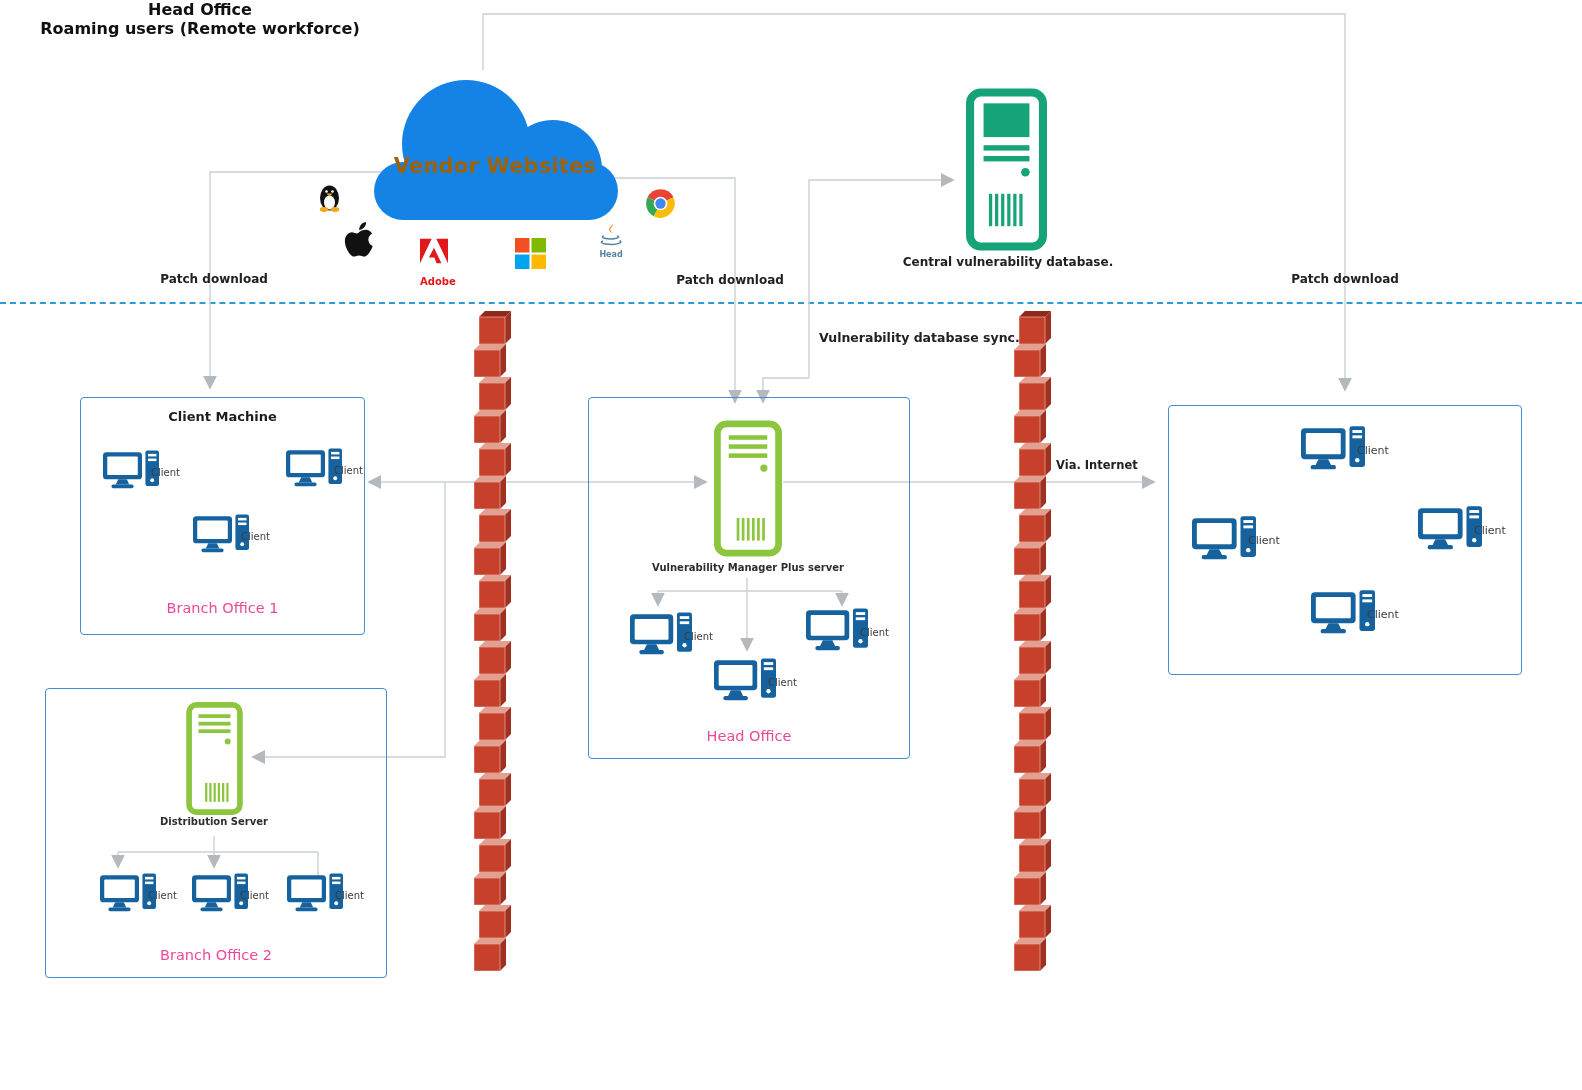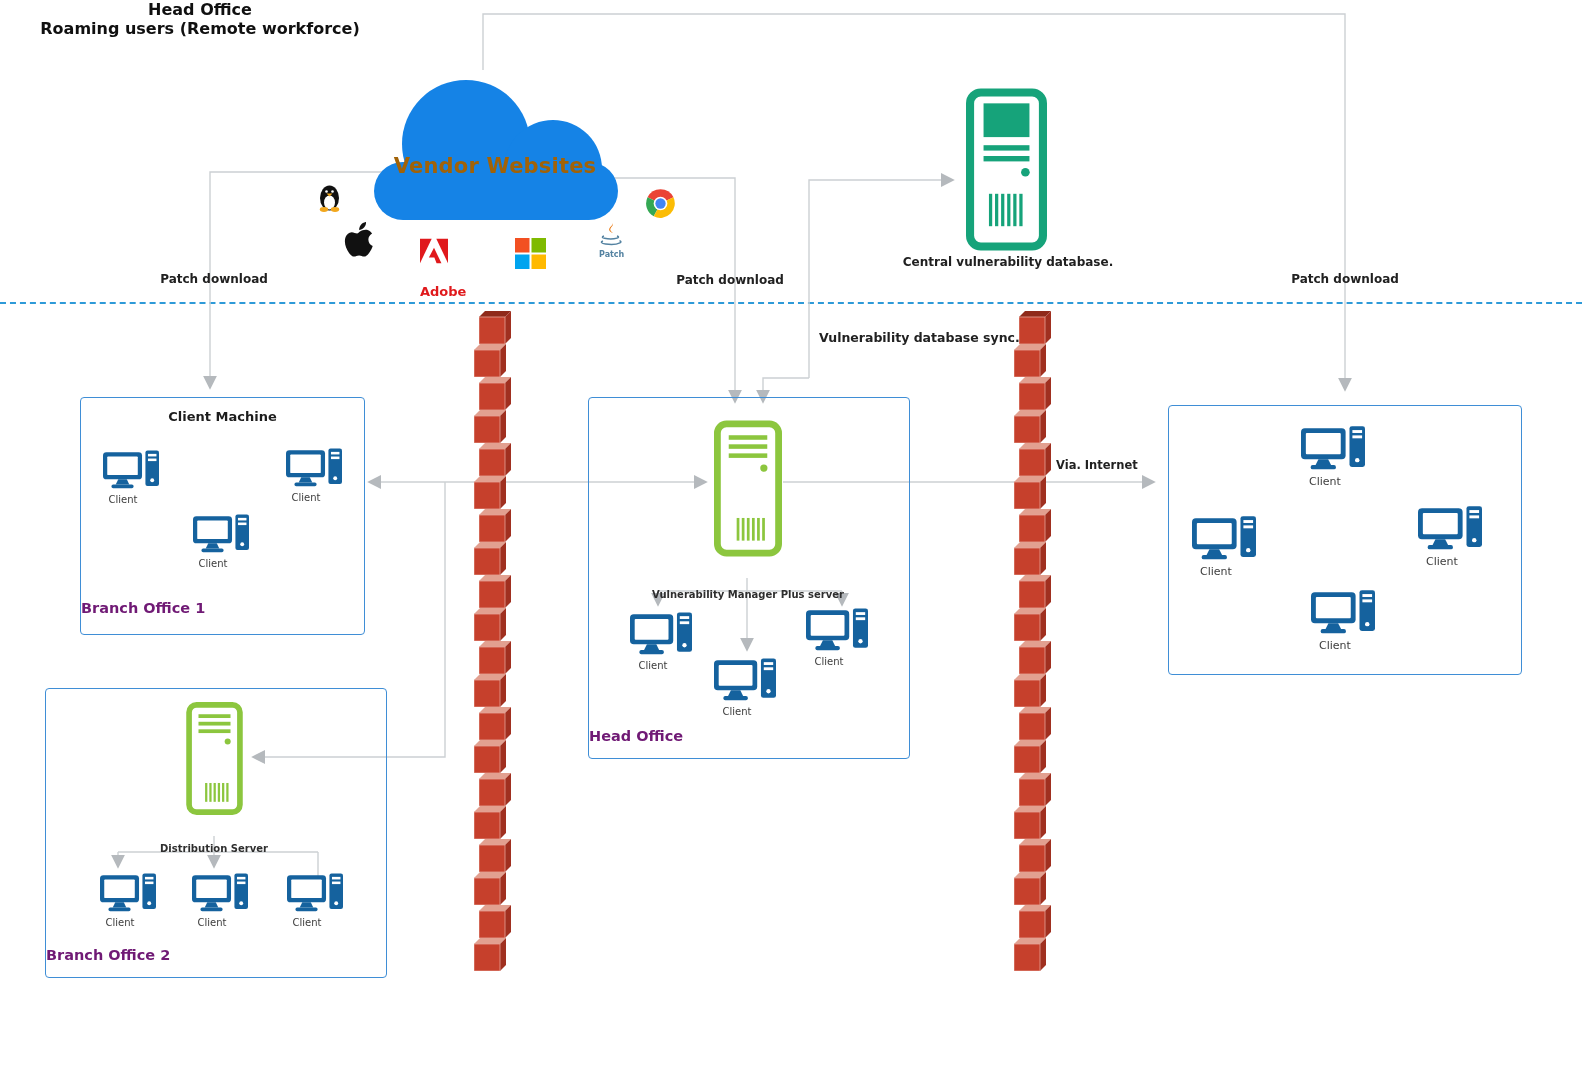--- a/index.html
+++ b/index.html
@@ -10,30 +10,30 @@
   #connectors{position:absolute;left:0;top:0;z-index:1;}
   
   .sep{position:absolute;left:0;top:302px;width:1582px;height:0;border-top:2px dashed #2e9ad8;z-index:0;}
   
   .cloud{left:366px;top:66px;width:258px;height:158px;z-index:3;}
   .cloud-label{position:absolute;left:0;right:0;top:88px;text-align:center;color:#a16207;
                font-size:21px;font-weight:700;letter-spacing:.2px;}
   
   .zone{position:absolute;border:1.6px solid #3f8ed6;border-radius:4px;background:transparent;z-index:2;}
   .zone-title{position:absolute;left:0;right:0;text-align:center;font-size:13px;font-weight:600;color:#1d1d1d;}
-  .zone-caption{position:absolute;left:0;right:0;text-align:left;font-size:14.5px;font-weight:700;color:#701a75;}
+  .zone-caption{position:absolute;left:0;right:0;text-align:center;font-size:14.5px;font-weight:400;color:#ec4899;}
   
   .lbl{position:absolute;font-weight:600;color:#212121;z-index:4;}
   .patch{width:200px;text-align:center;font-size:12px;}
-  .small-cap{text-align:center;font-size:10px;font-weight:600;color:#2e2e2e;margin-top:27px;}
+  .small-cap{text-align:center;font-size:10px;font-weight:600;color:#2e2e2e;}
   .client-lbl{font-size:10px;font-weight:400;color:#3c3c3c;text-align:center;}
   .section-lbl{width:400px;text-align:center;font-size:16px;font-weight:600;color:#101010;z-index:4;}
   
   .icon{position:absolute;z-index:3;}
-  .client{position:absolute;z-index:3;display:flex;flex-direction:column;align-items:center;}
+  .client{position:absolute;z-index:3;display:flex;align-items:center;}
   .client svg{display:block;}
   .client .client-lbl{margin-top:4px;transform:translateX(-8px);}
   .c-blue{color:#15629e;}
   .g-teal{color:#16a37a;}
   .g-lime{color:#8cc63e;}
   .firewall{position:absolute;z-index:5;}
 </style>
 </head>
 <body>
 
@@ -164,37 +164,37 @@
     </svg>
   </div>
   <div class="icon" style="left:420px;top:238px">
     <svg width="28" height="26" viewBox="0 0 24 21">
       <g fill="#e0191c">
         <path d="M13.97,0 L24,0 L24,21 Z"></path>
         <path d="M10.03,0 L0,0 L0,21 Z"></path>
         <path d="M12,7.74 L18.4,21 L14.2,21 L12.3,16.17 L7.6,16.17 Z"></path>
       </g>
     </svg>
-    <div style="font-size:13px;font-weight:700;color:#e0191c;text-align:center;margin-top:16px">Adobe</div>
+    <div style="font-size:10px;font-weight:700;color:#e0191c;text-align:center;margin-top:8px">Adobe</div>
   </div>
   <div class="icon" style="left:515px;top:238px">
     <svg width="31" height="31" viewBox="0 0 31 31">
       <rect x="0" y="0" width="14.5" height="14.5" fill="#f25022"></rect>
       <rect x="16.5" y="0" width="14.5" height="14.5" fill="#7fba00"></rect>
       <rect x="0" y="16.5" width="14.5" height="14.5" fill="#00a4ef"></rect>
       <rect x="16.5" y="16.5" width="14.5" height="14.5" fill="#ffb900"></rect>
     </svg>
   </div>
   <div class="icon" style="left:599px;top:222px">
     <svg width="24" height="26" viewBox="0 0 24 26">
       <path d="M13,1 c3,2.5 -3,4.5 -1.5,7.5 c0.8,1.6 2.5,2.5 2.5,2.5 c-4,-1.5 -4.5,-3.5 -3,-5.5 C12.3,3.8 14.5,3 13,1 Z" fill="#e76f00"></path>
       <path d="M5,14 c-2,0.7 -2.6,1.7 0.5,2.3 c4,0.8 9,0.8 12.5,-0.2 c2.6,-0.8 1.3,-1.8 0,-2.1" fill="none" stroke="#5382a1" stroke-width="1.4"></path>
       <path d="M4,19 c-3,1 -1.6,2.4 2.5,3 c5,0.7 11.5,0.3 14.5,-1.2 c1.8,-0.9 0.8,-1.8 -0.5,-2.1" fill="none" stroke="#5382a1" stroke-width="1.4"></path>
     </svg>
-    <div style="font-size:8px;font-weight:600;color:#5382a1;text-align:center;margin-top:-2px">Patch</div>
+    <div style="font-size:8px;font-weight:600;color:#5382a1;text-align:center;margin-top:-2px">Head</div>
   </div>
   <div class="icon" style="left:646px;top:189px">
     <svg width="29" height="29" viewBox="0 0 28 28">
       <path d="M14,14 L1.5,8 A14,14 0 0 1 26.5,8 Z" fill="#ea4335"></path>
       <path d="M14,14 L7.5,26.4 A14,14 0 0 1 1.5,8 Z" fill="#34a853"></path>
       <path d="M14,14 L26.5,8 A14,14 0 0 1 7.5,26.4 Z" fill="#fbbc05"></path>
       <circle cx="14" cy="14" r="6.6" fill="#fff"></circle>
       <circle cx="14" cy="14" r="5" fill="#4285f4"></circle>
     </svg>
   </div>

